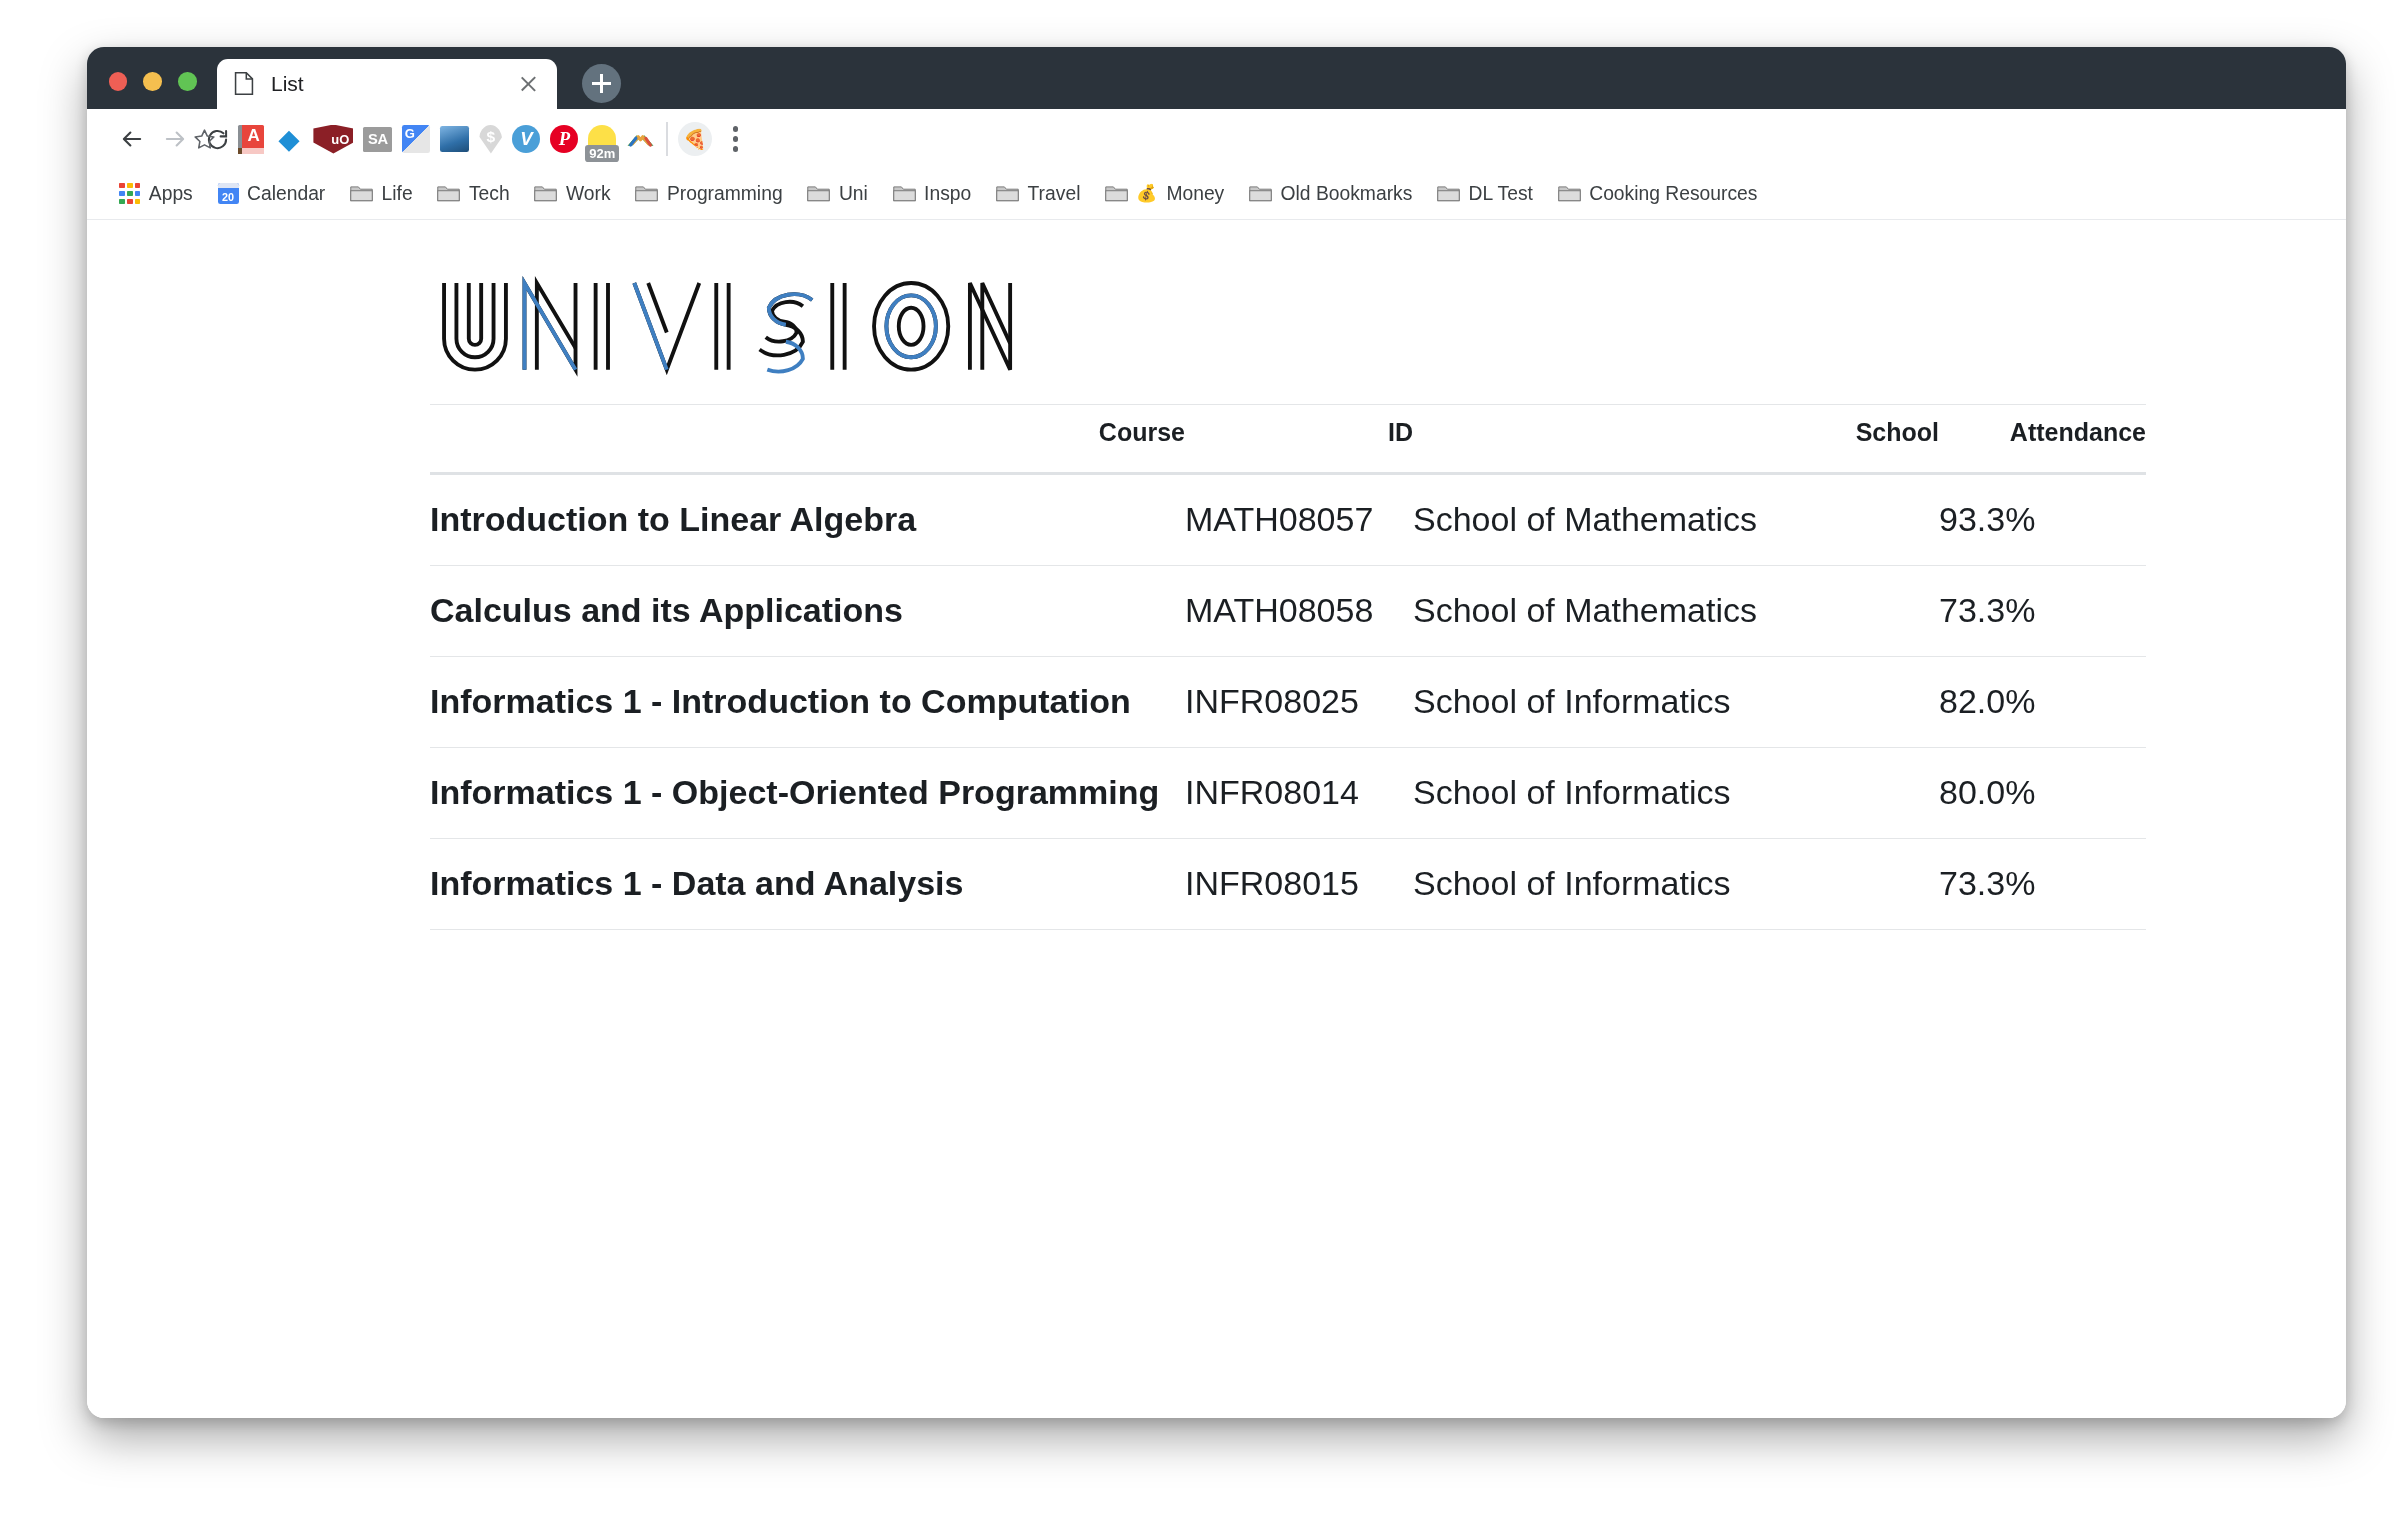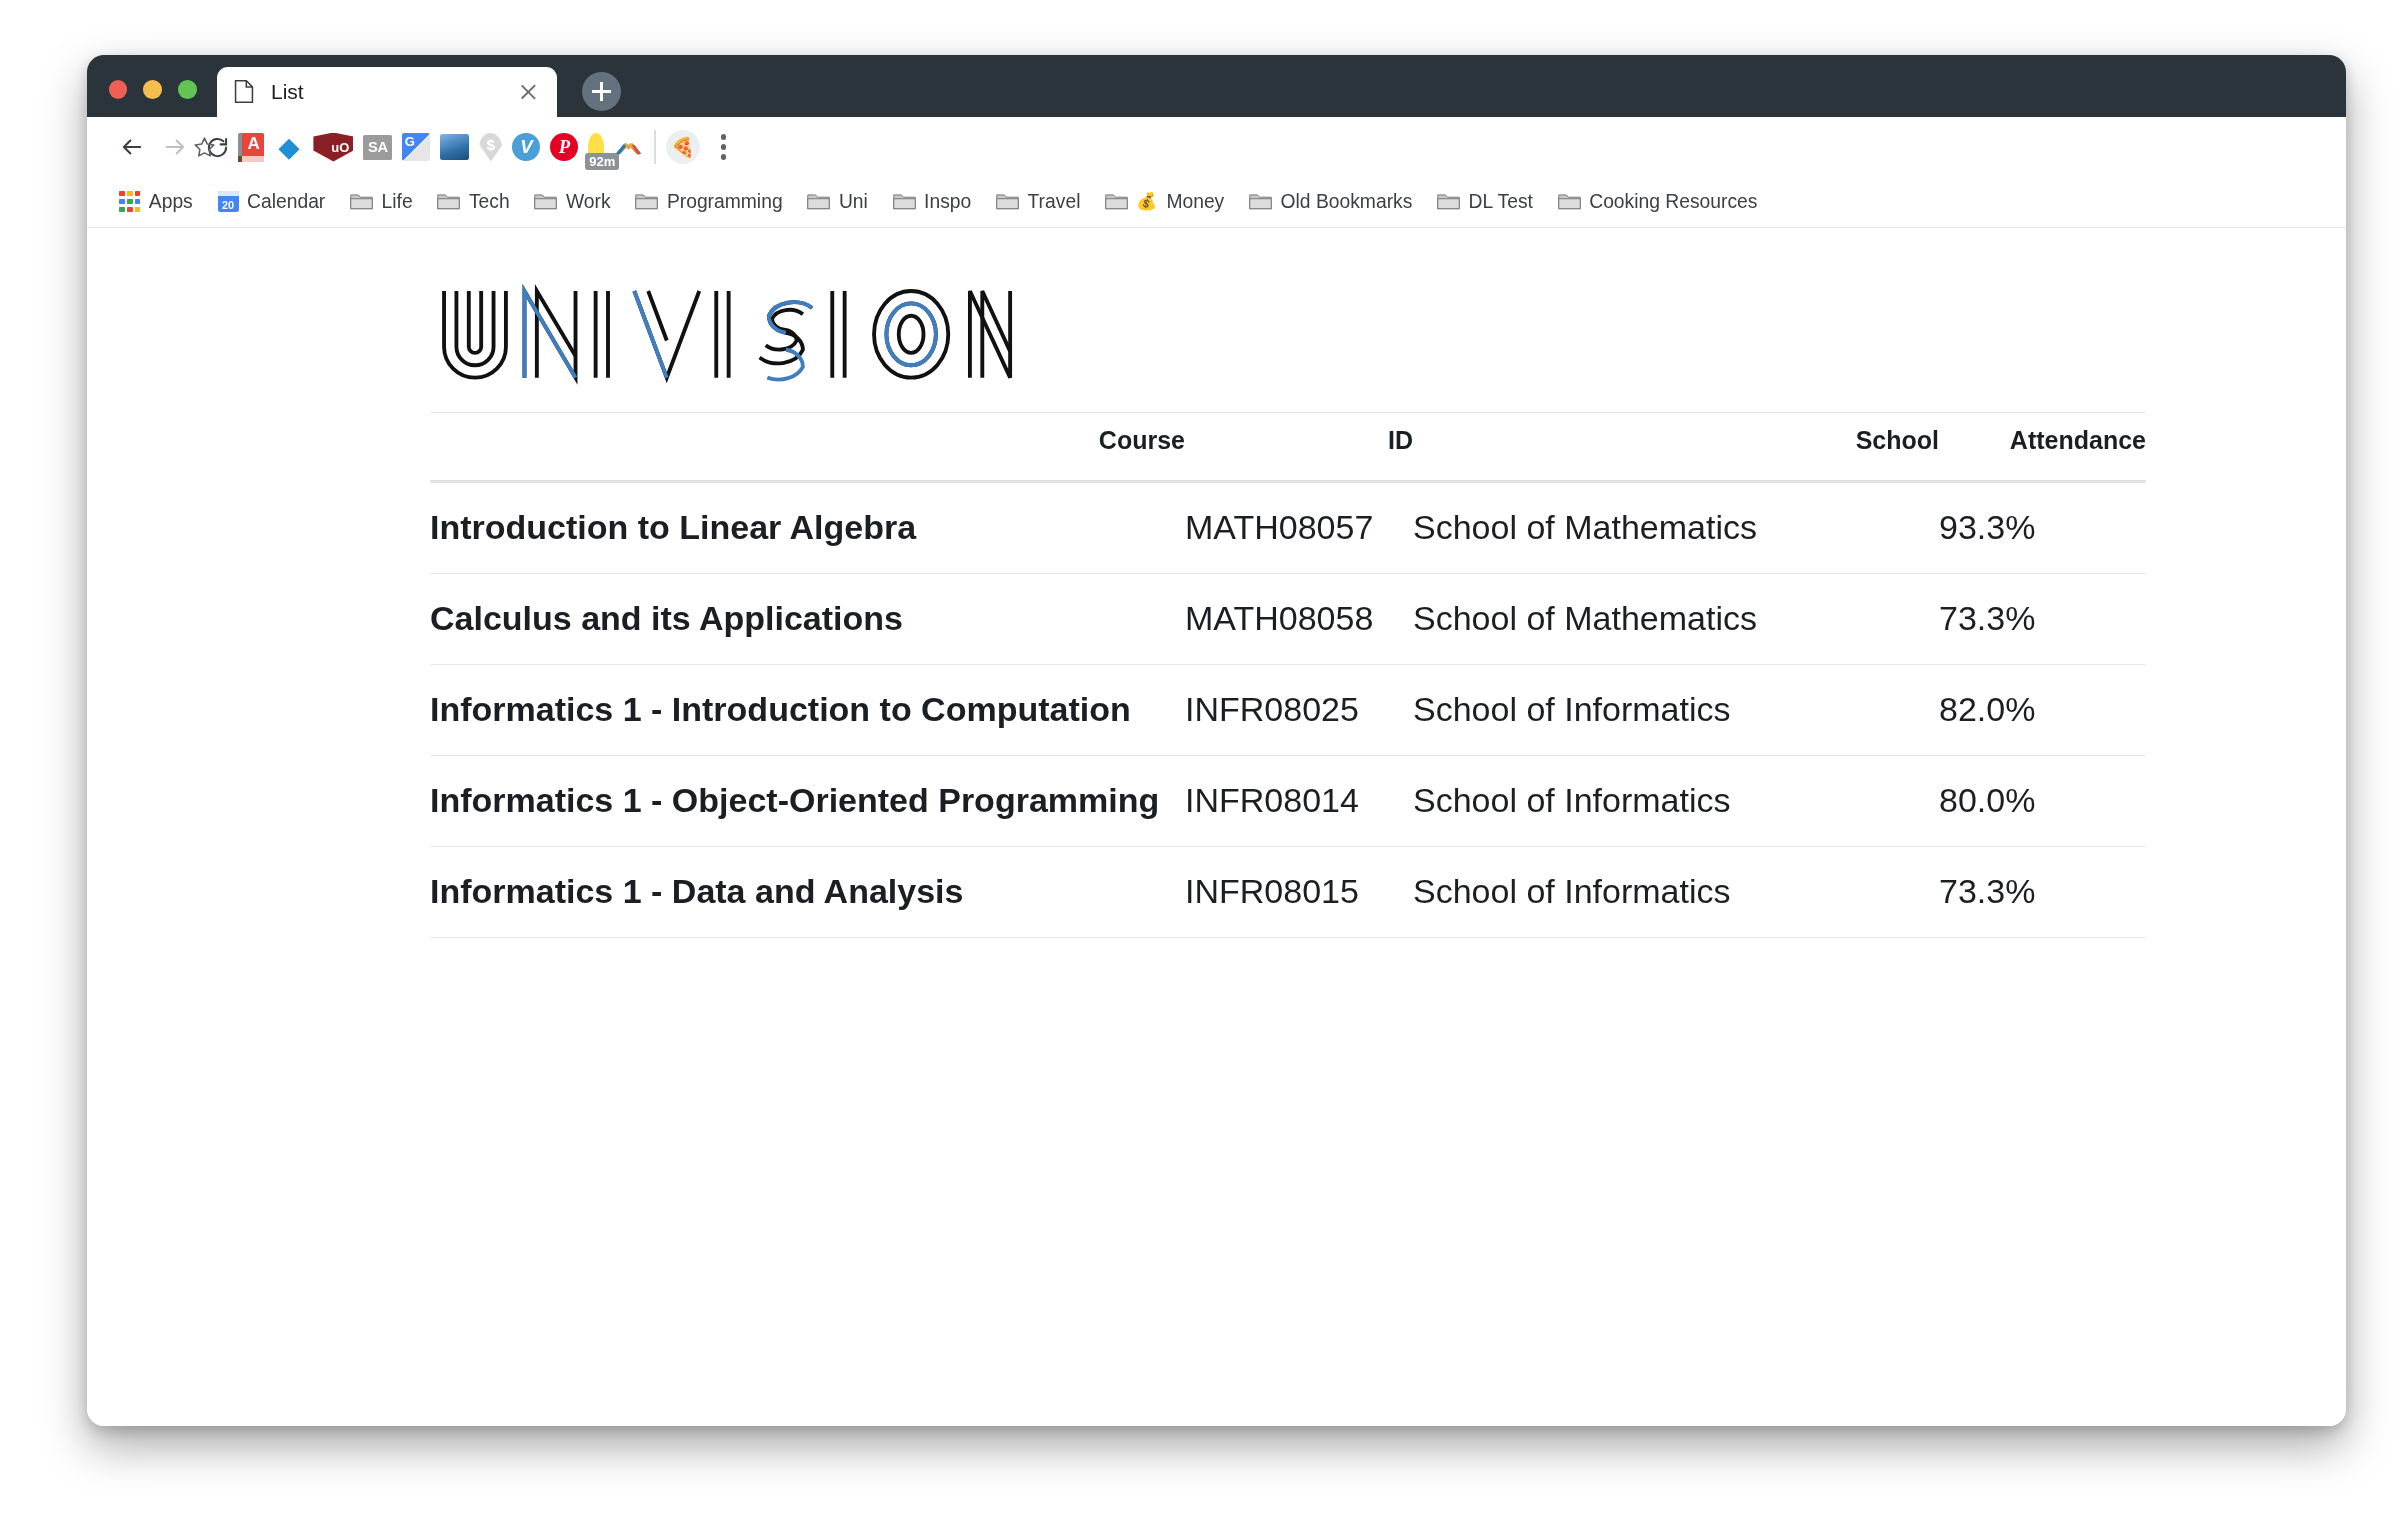--- a/index.html
+++ b/index.html
@@ -12,21 +12,21 @@
     height: 1526px;
     font-family: "Liberation Sans", sans-serif;
     -webkit-font-smoothing: antialiased;
     overflow: hidden;
   }
 
   
   .browser-window {
     position: absolute;
     left: 87px;
-    top: 55px;
+    top: 47px;
     width: 2259px;
     height: 1371px;
     border-radius: 17px;
     background: #ffffff;
     box-shadow: 0 20px 46px rgba(0,0,0,0.34), 0 4.6px 12.4px rgba(0,0,0,0.16);
     overflow: hidden;
     display: flex;
     flex-direction: column;
   }
 
@@ -248,21 +248,21 @@
   .ext-v {
     width: 28px; height: 28px; border-radius: 50%;
     background: #4a9fd8; color: #fff; font-size: 18.6px; font-style: italic;
   }
   .ext-pin {
     width: 28px; height: 28px; border-radius: 50%;
     background: #e60023; color: #fff;
     font-size: 18.6px; font-family: "Liberation Serif", serif; font-style: italic;
   }
   .ext-timer {
-    width: 16px; height: 28px;
+    width: 28px; height: 28px;
     background: #fde047;
     border-radius: 50% 50% 4.6px 4.6px;
     position: relative;
   }
   .ext-timer .badge {
     position: absolute;
     left: -3.1px; bottom: -9.3px;
     background: #8d9297; color: #fff;
     font-size: 13px; font-weight: bold;
     border-radius: 3.1px; padding: 0.8px 3.9px;

